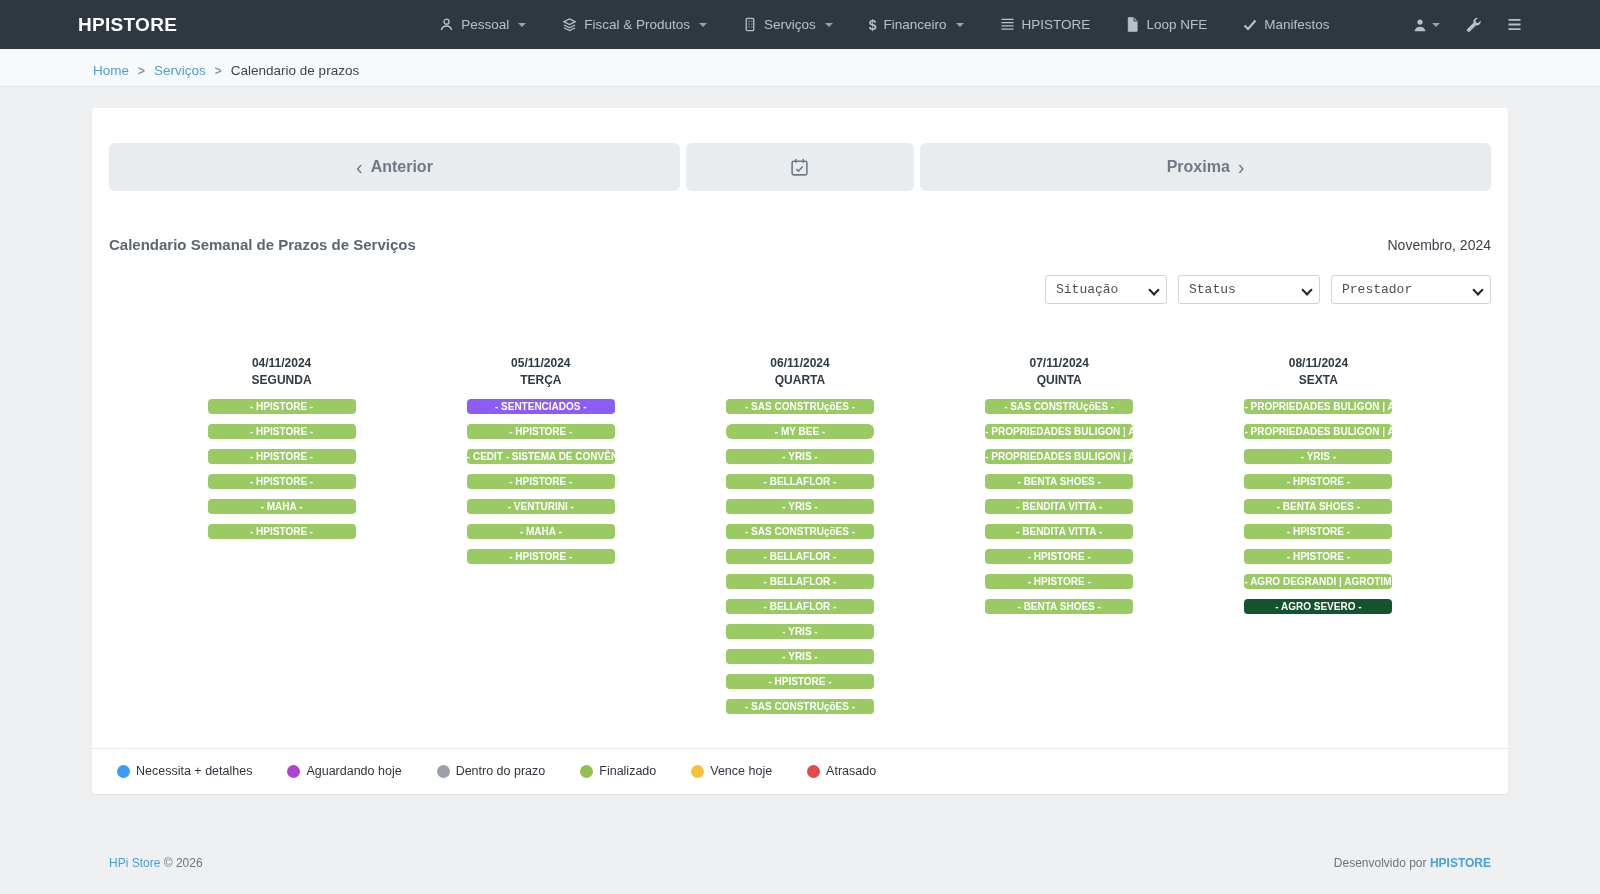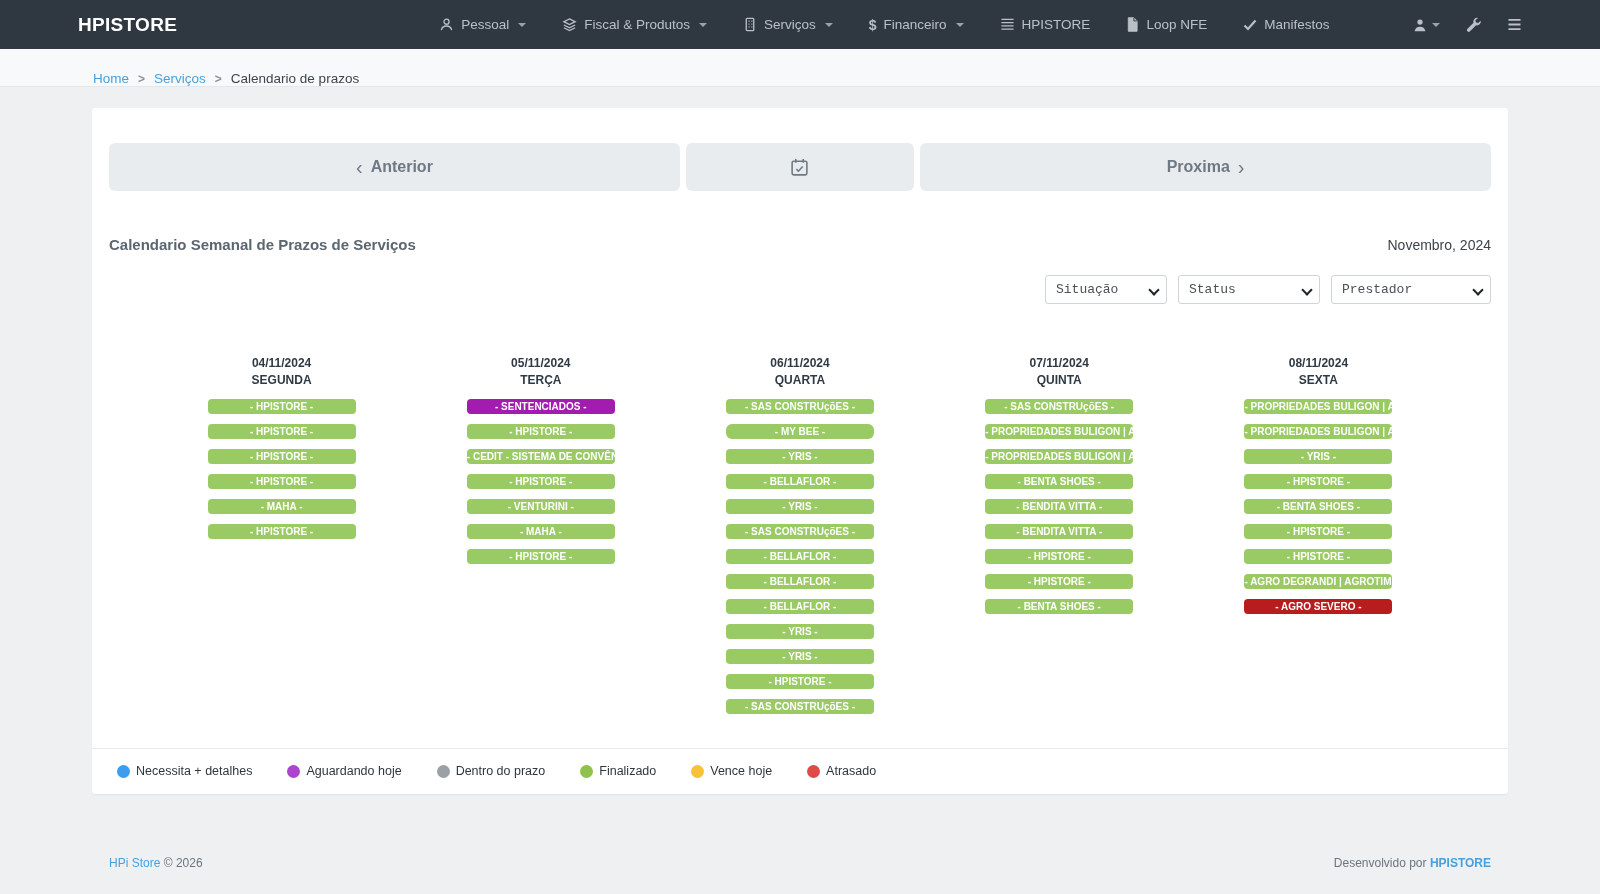--- a/index.html
+++ b/index.html
@@ -11,21 +11,21 @@
   .brand { color:#ffffff; font-size:19px; font-weight:700; letter-spacing:.3px; cursor:pointer; }
   .nav-menu { display:flex; align-items:center; gap:36px; margin-left:262px; }
   .nav-item { display:flex; align-items:center; gap:7px; color:#b9c0c8; font-size:13.5px; cursor:pointer; white-space:nowrap; }
   .nav-item svg { display:block; }
   .nav-item .dollar { font-size:14px; font-weight:700; color:#b9c0c8; }
   .caret { width:0; height:0; border-left:4px solid transparent; border-right:4px solid transparent; border-top:4px solid #9aa2ab; margin-left:2px; }
   .nav-right { margin-left:auto; display:flex; align-items:center; gap:26px; }
   .nav-right .nav-item { gap:3px; }
 
   
-  .breadcrumb-bar { background:#f8f9fb; border-bottom:1px solid #e4e7ea; height:38px; display:flex; align-items:flex-end; padding:0 93px; }
+  .breadcrumb-bar { background:#f8f9fb; border-bottom:1px solid #e4e7ea; height:38px; display:flex; align-items:flex-start; padding:14px 93px; }
   .breadcrumb { display:flex; align-items:center; gap:9px; font-size:13.5px; }
   .breadcrumb a { color:#4aa0dc; text-decoration:none; cursor:pointer; }
   .crumb-sep { color:#8a939b; font-size:12px; font-weight:700; }
   .crumb-current { color:#3e454c; }
 
   
   .card { width:1416px; margin:21px auto 0; background:#ffffff; border-radius:3px; box-shadow:0 1px 2px rgba(0,0,0,.06); padding:17px 17px 0; }
 
   .toolbar { display:flex; gap:6px; margin-top:18px; }
   .btn { background:#e9ecef; border:none; border-radius:6px; height:48px; display:flex; align-items:center; justify-content:center; gap:8px; color:#6f7985; font-size:16px; font-weight:700; font-family:inherit; cursor:pointer; }
@@ -225,21 +225,21 @@
         <div class="sbadge" style="background: rgb(154, 202, 100);">- HPISTORE -</div>
         <div class="sbadge" style="background: rgb(154, 202, 100);">- HPISTORE -</div>
         <div class="sbadge" style="background: rgb(154, 202, 100);">- HPISTORE -</div>
         <div class="sbadge" style="background: rgb(154, 202, 100);">- HPISTORE -</div>
         <div class="sbadge" style="background: rgb(154, 202, 100);">- MAHA -</div>
         <div class="sbadge" style="background: rgb(154, 202, 100);">- HPISTORE -</div>
       </div>
       <div class="day-col">
         <div class="day-date">05/11/2024</div>
         <div class="day-name">TERÇA</div>
-        <div class="sbadge" style="background: #a21caf;">- SENTENCIADOS -</div>
+        <div class="sbadge" style="background: #8b5cf6;">- SENTENCIADOS -</div>
         <div class="sbadge" style="background: rgb(154, 202, 100);">- HPISTORE -</div>
         <div class="sbadge" style="background: rgb(154, 202, 100);">- CEDIT - SISTEMA DE CONVÊNI</div>
         <div class="sbadge" style="background: rgb(154, 202, 100);">- HPISTORE -</div>
         <div class="sbadge" style="background: rgb(154, 202, 100);">- VENTURINI -</div>
         <div class="sbadge" style="background: rgb(154, 202, 100);">- MAHA -</div>
         <div class="sbadge" style="background: rgb(154, 202, 100);">- HPISTORE -</div>
       </div>
       <div class="day-col">
         <div class="day-date">06/11/2024</div>
         <div class="day-name">QUARTA</div>
@@ -274,21 +274,21 @@
         <div class="day-date">08/11/2024</div>
         <div class="day-name">SEXTA</div>
         <div class="sbadge" style="background: rgb(154, 202, 100);">- PROPRIEDADES BULIGON | AG</div>
         <div class="sbadge" style="background: rgb(154, 202, 100);">- PROPRIEDADES BULIGON | AG</div>
         <div class="sbadge" style="background: rgb(154, 202, 100);">- YRIS -</div>
         <div class="sbadge" style="background: rgb(154, 202, 100);">- HPISTORE -</div>
         <div class="sbadge" style="background: rgb(154, 202, 100);">- BENTA SHOES -</div>
         <div class="sbadge" style="background: rgb(154, 202, 100);">- HPISTORE -</div>
         <div class="sbadge" style="background: rgb(154, 202, 100);">- HPISTORE -</div>
         <div class="sbadge" style="background: rgb(154, 202, 100);">- AGRO DEGRANDI | AGROTIMIN</div>
-        <div class="sbadge" style="background: #b91c1c;">- AGRO SEVERO -</div>
+        <div class="sbadge" style="background: #14532d;">- AGRO SEVERO -</div>
       </div>
     </div>
 
   <div class="legend">
       <div class="legend-item">
         <span class="dot" style="background: rgb(59, 156, 240);"></span>
         <span>Necessita + detalhes</span>
       </div>
       <div class="legend-item">
         <span class="dot" style="background: rgb(173, 68, 206);"></span>

